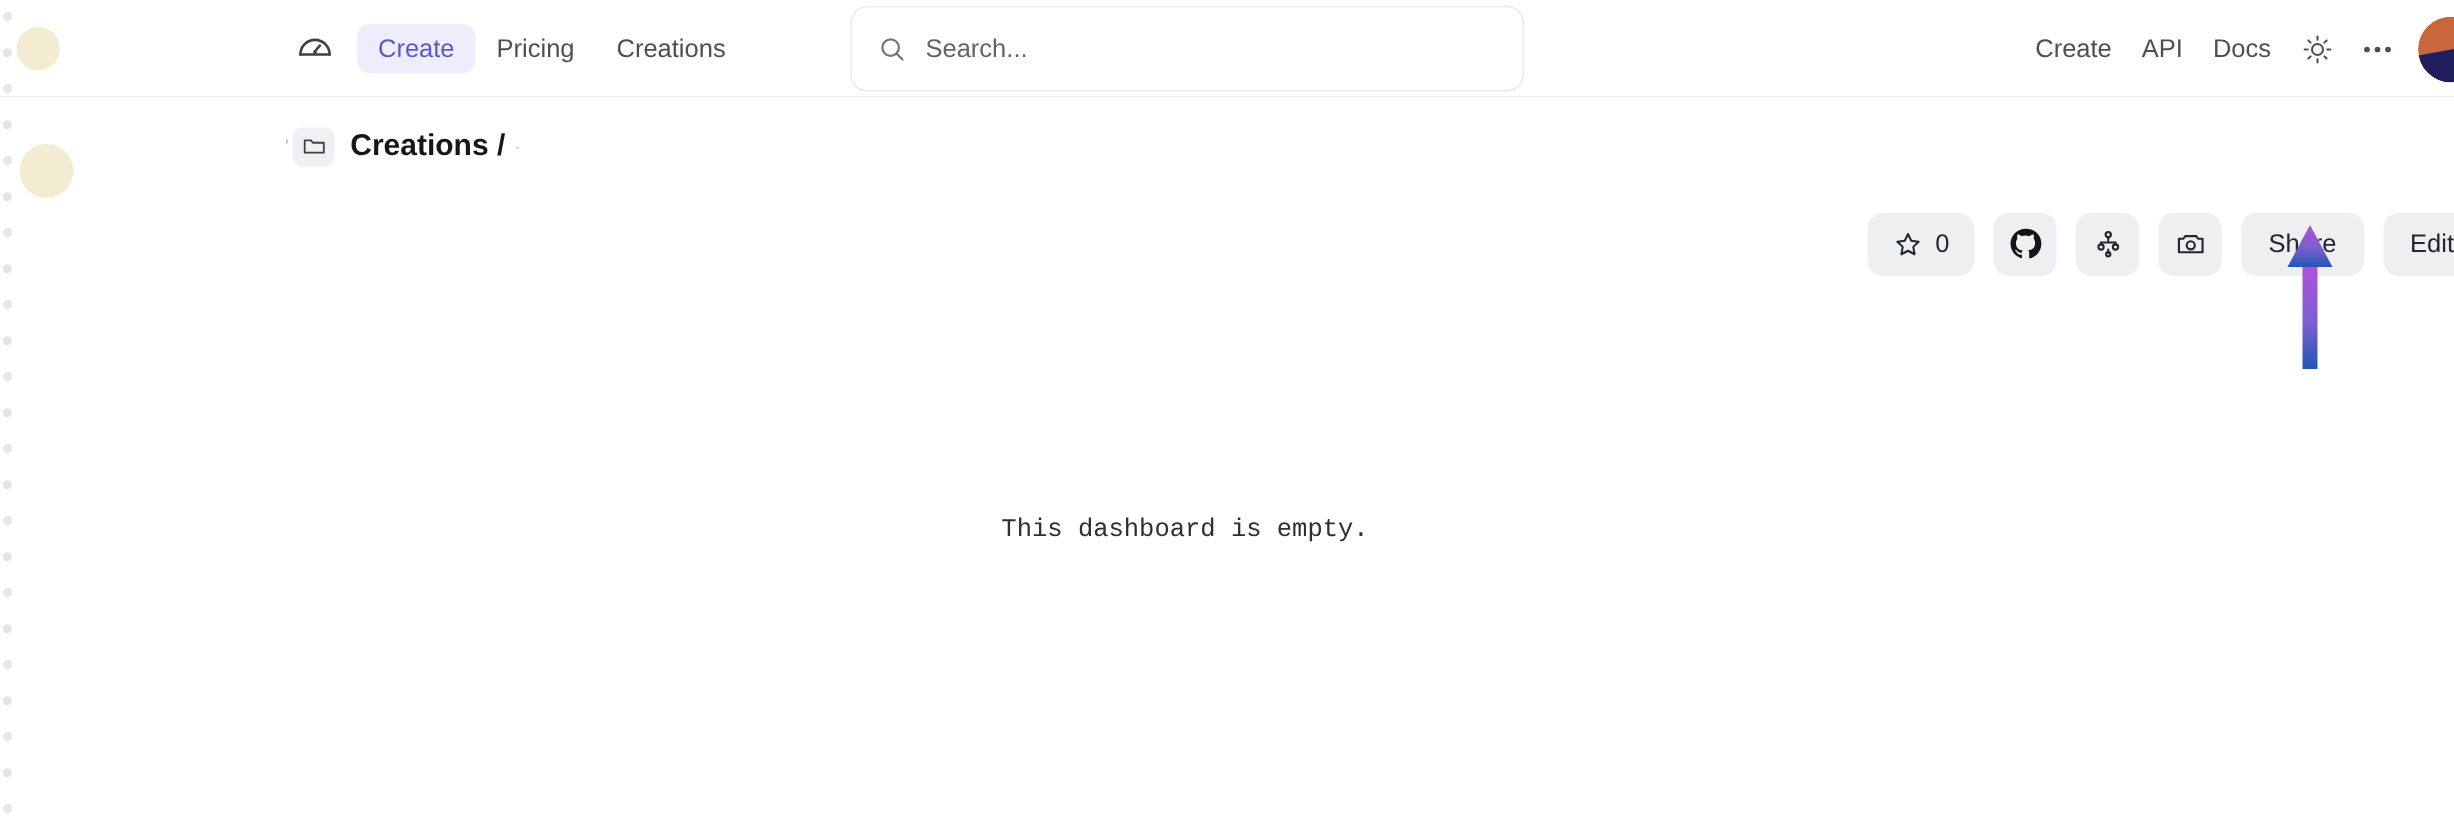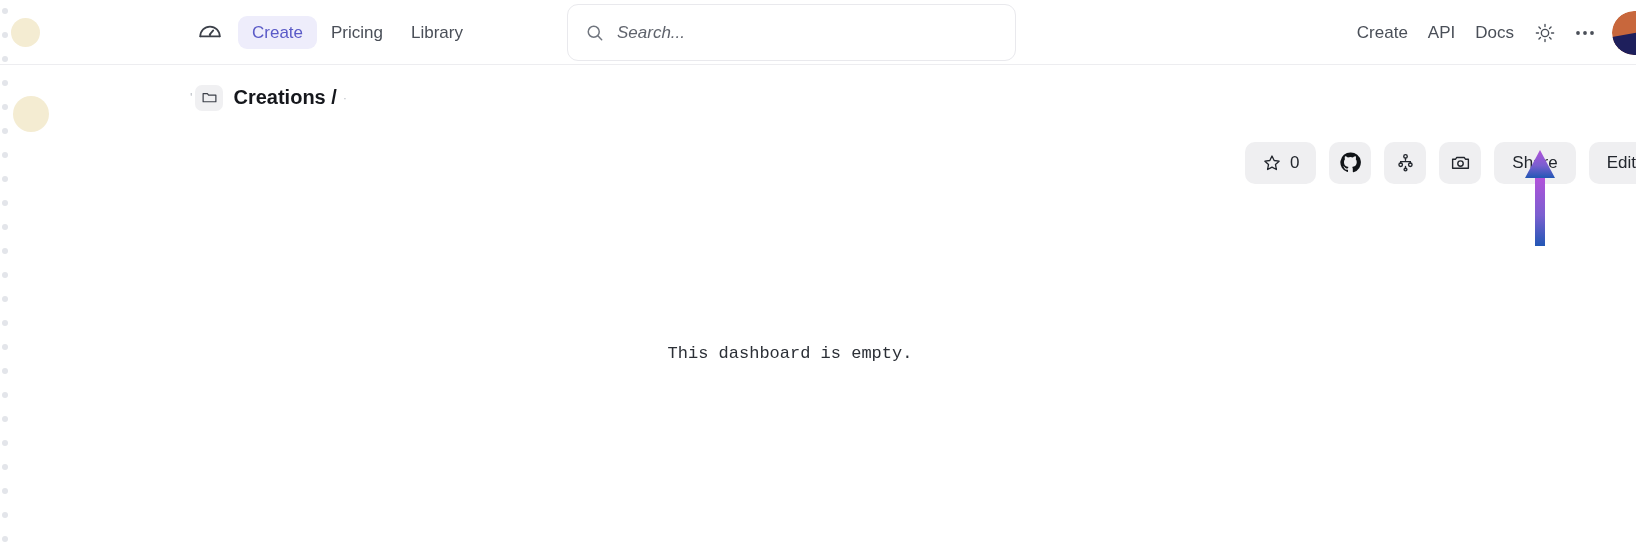--- a/index.html
+++ b/index.html
@@ -46,21 +46,21 @@
   .searchwrap {
     position:absolute; left:567px; top:4px;
     width:449px; height:57px;
     border:1px solid #e9e9ed; border-radius:11px;
     background:#fff; display:flex; align-items:center; padding-left:17px;
   }
   .search-icon { width:20px; height:20px; color:#70757e; flex:0 0 auto; }
   .search-input {
     border:none; outline:none; background:transparent;
     font-family:"Liberation Sans", sans-serif;
-    font-size:17px; color:#3c4049; margin-left:12px; width:370px;font-style:italic;
+    font-size:17px; color:#3c4049; margin-left:12px; width:370px;
   }
   .search-input::placeholder { color:#60646d; }
 
   .nav-right {
     position:absolute; right:0px; top:0; height:65px;
     display:flex; align-items:center; gap:0px; padding-right:0px;
   }
   .nav-right .nav-link { padding:8px 10px; }
   .sun-icon { width:22px; height:22px; color:#4a4f58; margin:0 10px; }
   .dots-icon { width:26px; height:20px; color:#4a4f58; display:flex; align-items:center; justify-content:center; margin:0 6px; }
@@ -151,21 +151,21 @@
       <span class="gauge-icon">
         <svg viewBox="0 0 24 24" width="26" height="26" fill="none" stroke="currentColor" stroke-width="1.6" stroke-linecap="round" stroke-linejoin="round">
           <path d="M3 16a9 9 0 0 1 18 0"></path>
           <path d="M3 16h18"></path>
           <path d="M15 10.5 12 14"></path>
           <circle cx="12" cy="14.6" r="1.1" fill="currentColor" stroke="none"></circle>
         </svg>
       </span>
       <div class="nav-link active">Create</div>
       <div class="nav-link">Pricing</div>
-      <div class="nav-link">Library</div>
+      <div class="nav-link">Creations</div>
     </div>
 
     <div class="searchwrap">
       <span class="search-icon">
         <svg viewBox="0 0 24 24" width="20" height="20" fill="none" stroke="currentColor" stroke-width="1.8" stroke-linecap="round">
           <circle cx="10.5" cy="10.5" r="6.6"></circle>
           <path d="M15.4 15.4 20 20"></path>
         </svg>
       </span>
       <input class="search-input" type="text" placeholder="Search..." style="">

